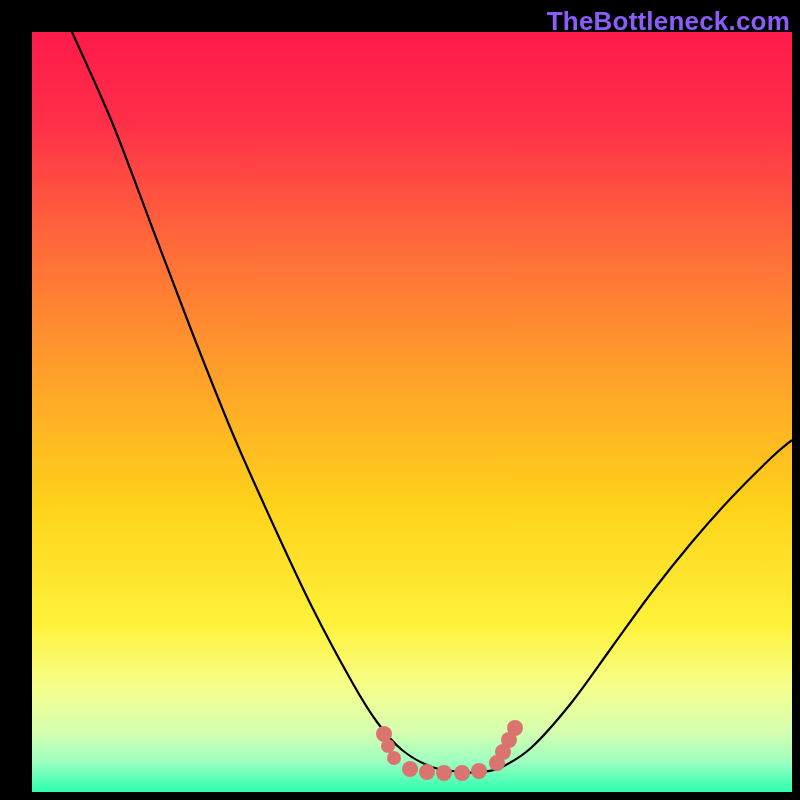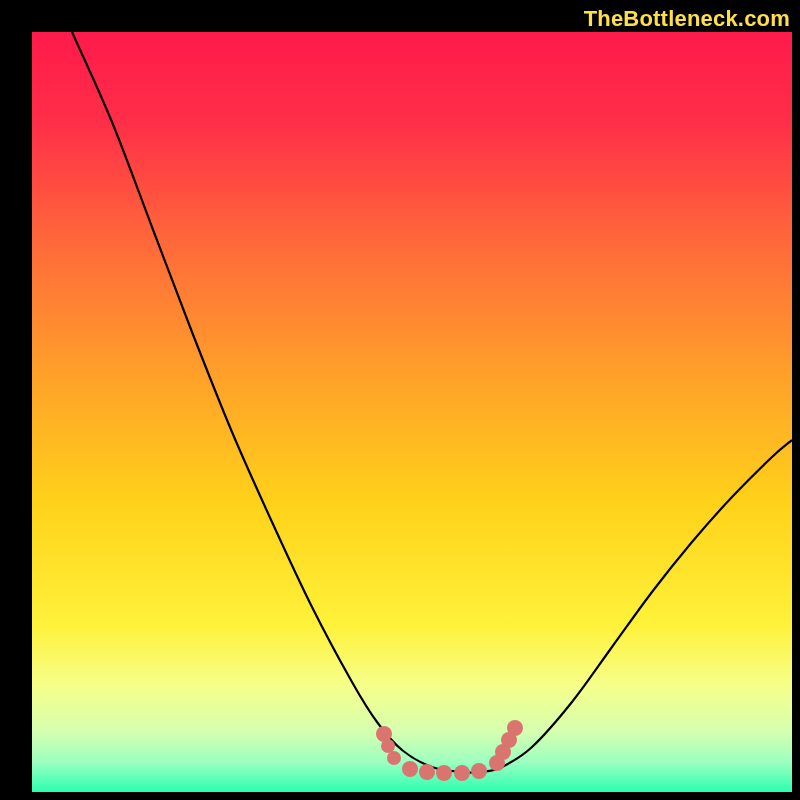--- a/index.html
+++ b/index.html
@@ -23,22 +23,22 @@
     top: 32px;
     width: 760px;
     height: 760px;
     overflow: hidden;
   }
   .plot svg { display: block; }
   .watermark {
     position: absolute;
     top: 6px;
     right: 10px;
-    color: #fde047;
-    font-size: 22px;
+    color: #8b5cf6;
+    font-size: 26px;
     font-weight: 600;
     letter-spacing: 0.2px;
     user-select: none;
   }
 </style>
 </head>
 <body>
 
 <div class="stage">
   <div class="watermark">TheBottleneck.com</div>

